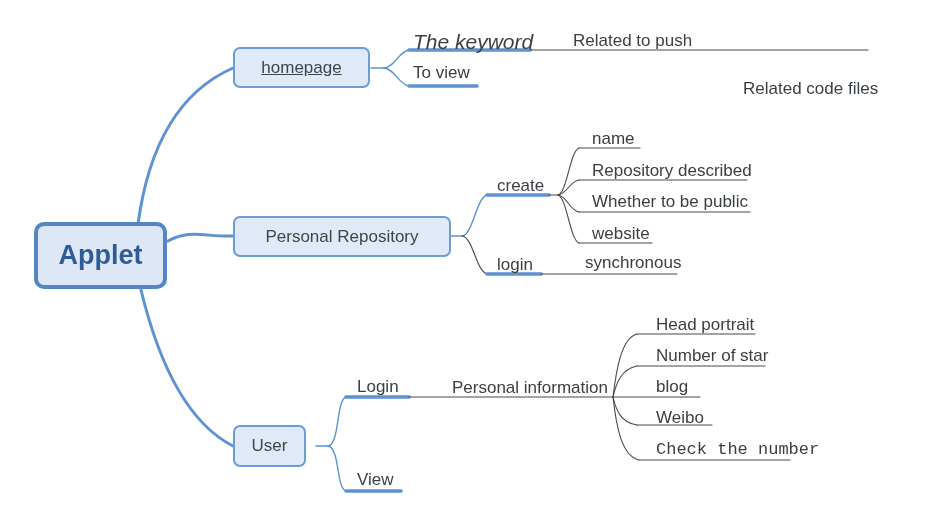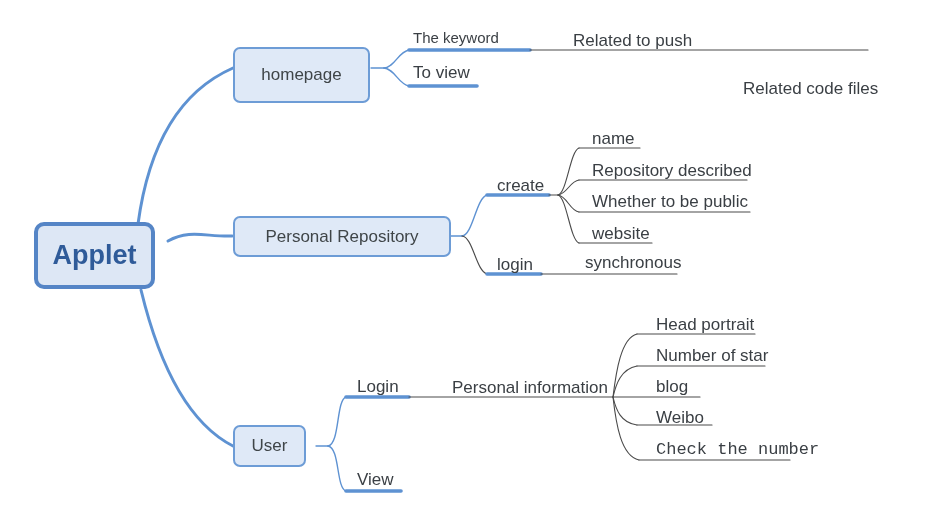--- a/index.html
+++ b/index.html
@@ -23,21 +23,21 @@
   }
   .root-topic{
     background:var(--root-fill);border:4px solid var(--root-border);
     border-radius:10px;color:var(--root-text);
     font-size:27px;font-weight:bold;
   }
   .line-label{
     position:absolute;font-size:17px;color:var(--label-text);
     white-space:nowrap;line-height:1.2;
   }
-  .line-label.lg{font-size:15px;}
+  .line-label.lg{font-size:21px;font-style:italic;}
 </style>
 </head>
 <body>
 
 <div id="canvas">
 
   <svg id="wires" viewBox="0 0 942 518" xmlns="http://www.w3.org/2000/svg">
 
     <path class="l-root" d="M 138,224 C 148,150 176,93 233,68"></path>
     <path class="l-root" d="M 168,241 C 190,229 206,237 232,236"></path>
@@ -77,23 +77,23 @@
     <path class="l-dark" d="M 613,397 C 616,384 621,369 637,366"></path>
     <path class="l-dark" d="M 613,397 C 616,410 621,423 637,425"></path>
     <path class="l-dark" d="M 613,397 C 616,424 621,456 639,460"></path>
     <path class="l-dark" d="M 637,334 L 755,334"></path>
     <path class="l-dark" d="M 637,366 L 765,366"></path>
     <path class="l-dark" d="M 613,397 L 700,397"></path>
     <path class="l-dark" d="M 637,425 L 712,425"></path>
     <path class="l-dark" d="M 639,460 L 790,460"></path>
   </svg>
 
-  <div class="topic root-topic" style="left:34px;top:222px;width:121px;height:67px;">Applet</div>
+  <div class="topic root-topic" style="left:34px;top:222px;width:133px;height:67px;">Applet</div>
 
-  <div class="topic" style="left:233px;top:47px;width:137px;height:56px;">homepage</div>
+  <div class="topic" style="left:233px;top:47px;width:137px;height:41px;text-decoration:underline;">homepage</div>
 
   <div class="topic" style="left:233px;top:216px;width:218px;height:41px;">Personal Repository</div>
 
   <div class="topic" style="left:233px;top:425px;width:73px;height:42px;">User</div>
 
   <div class="line-label lg" style="left:413px;top:29px;">The keyword</div>
   <div class="line-label" style="left:573px;top:31px;">Related to push</div>
   <div class="line-label" style="left:743px;top:31px;margin-top:48px;">Related code files</div>
   <div class="line-label" style="left:413px;top:63px;">To view</div>
 

